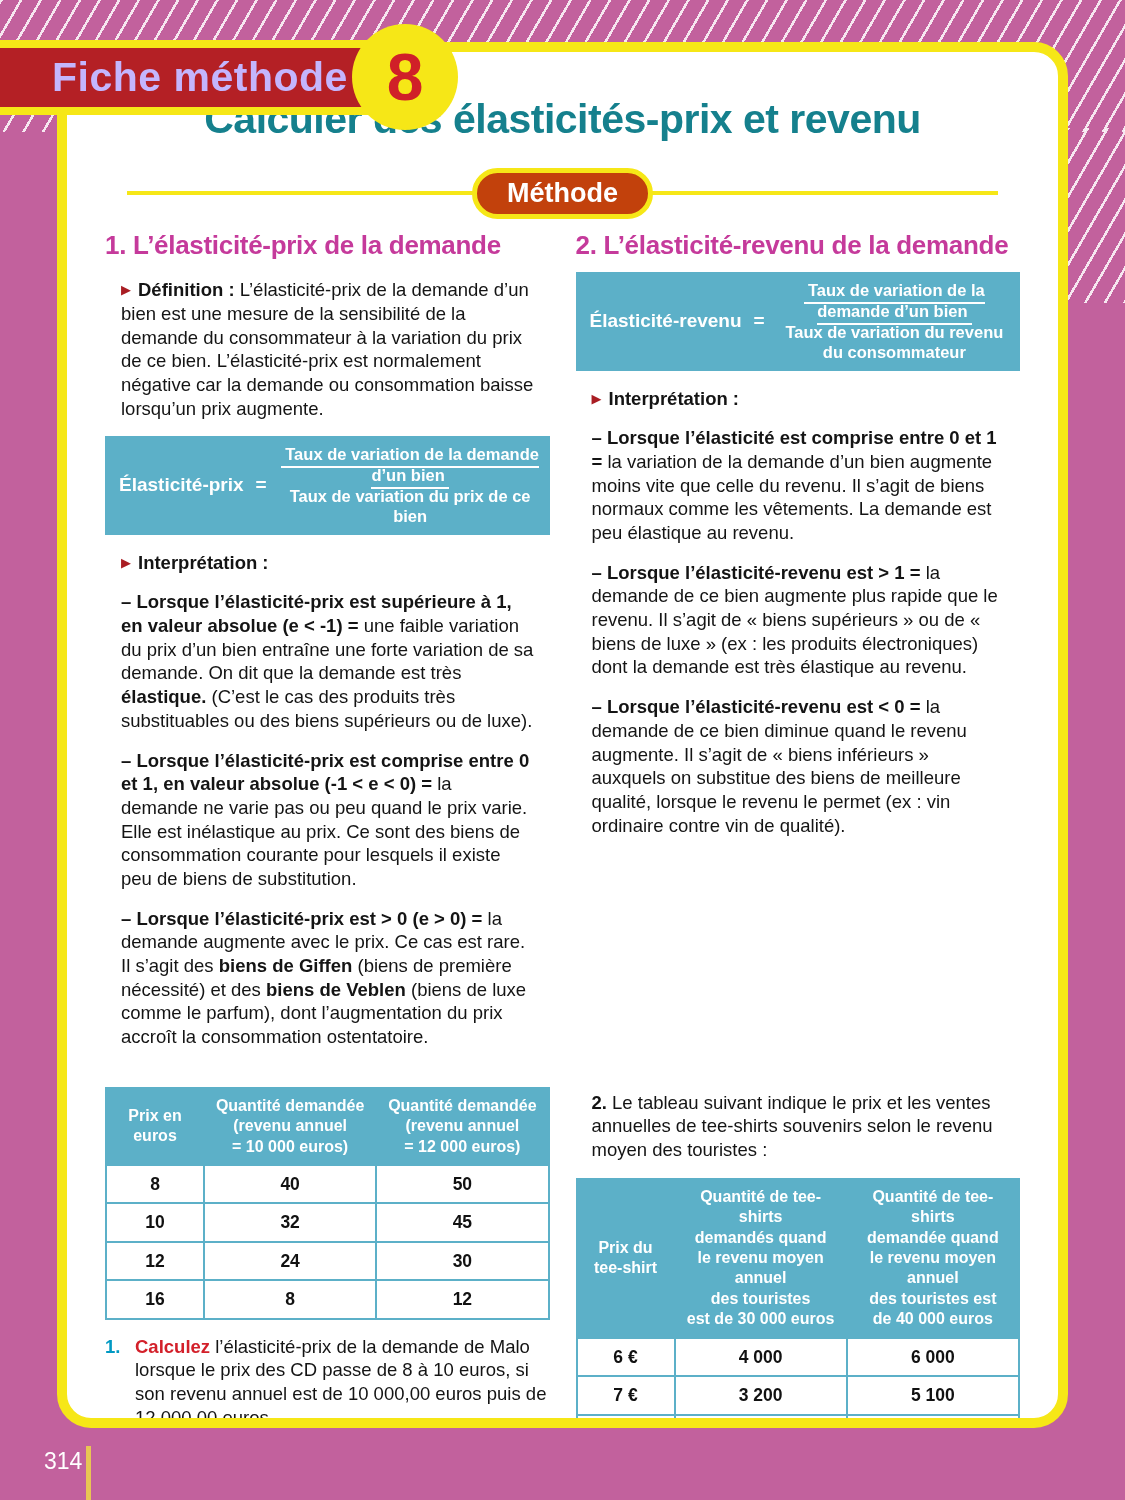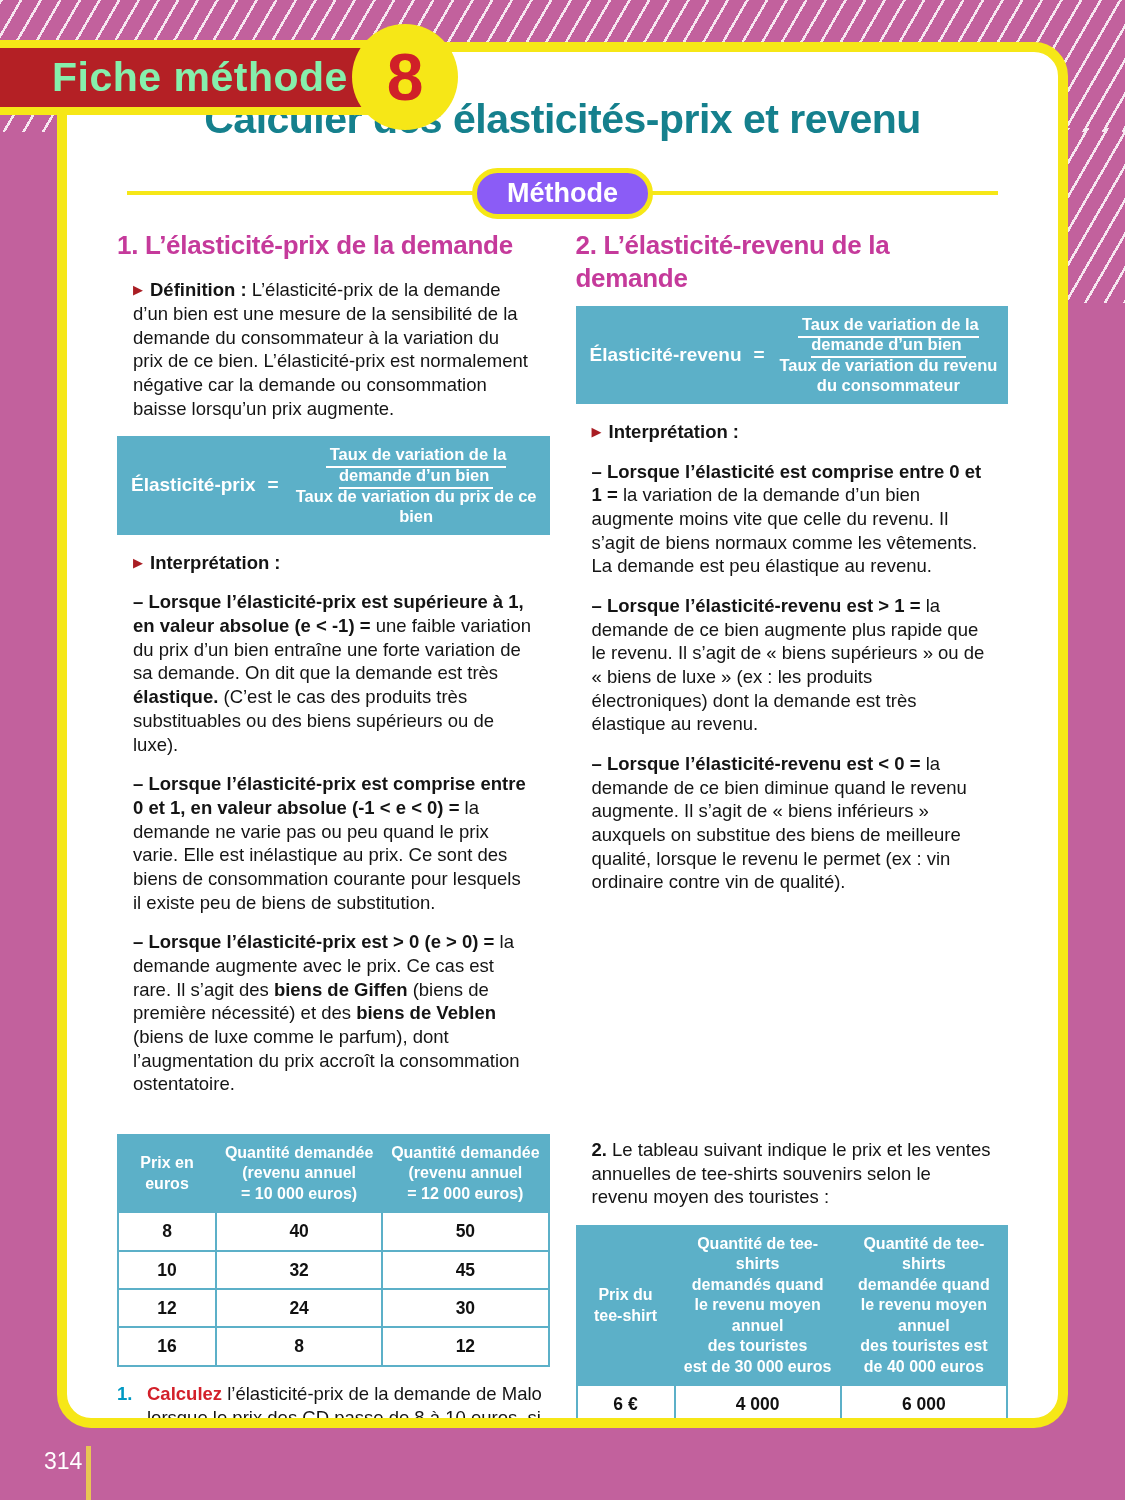--- a/index.html
+++ b/index.html
@@ -23,41 +23,41 @@
     position:absolute;left:57px;top:42px;width:991px;height:1366px;
     background:#ffffff;border:10px solid #f6e717;border-radius:34px;
     overflow:hidden;z-index:2;
   }
   
   .banner{
     position:absolute;left:0;top:40px;width:350px;height:59px;z-index:5;
     background:#b42025;border:8px solid #f6e717;border-left:none;
     border-radius:0 12px 12px 0;
     display:flex;align-items:center;padding-left:52px;
-    color:#86efac;font-weight:bold;font-size:41px;letter-spacing:.5px;
+    color:#c4b5fd;font-weight:bold;font-size:41px;letter-spacing:.5px;
   }
   .fiche-circle{
     position:absolute;left:352px;top:24px;width:106px;height:106px;z-index:6;
     background:#f6e717;border-radius:50%;
     display:flex;align-items:center;justify-content:center;
     color:#d02028;font-weight:bold;font-size:66px;
   }
   .page-title{
     margin:44px 30px 0;text-align:center;
     color:#15808d;font-weight:bold;font-size:41px;letter-spacing:-.5px;
   }
   
   .section-row{position:relative;height:52px;margin:24px 60px 0;display:flex;align-items:center;justify-content:center;}
   .section-row::before{content:'';position:absolute;left:0;right:0;top:50%;margin-top:-2px;height:4px;background:#f6e717;}
   .badge{
-    position:relative;z-index:1;background:#8b5cf6;color:#fff;
+    position:relative;z-index:1;background:#c2410c;color:#fff;
     border:5px solid #f6e717;border-radius:26px;
     padding:5px 30px;font-weight:bold;font-size:27px;
   }
-  .cols{display:grid;grid-template-columns:1fr 1fr;column-gap:26px;padding:0 50px;margin-top:10px;}
+  .cols{display:grid;grid-template-columns:1fr 1fr;column-gap:26px;padding:0 38px;margin-top:10px;}
   h3.sec{margin:0 0 6px;color:#c53a9b;font-weight:bold;font-size:26px;letter-spacing:-.3px;}
   .txt{font-size:18.5px;line-height:1.28;color:#141414;}
   .txt p{margin:16px;}
   .bullet{color:#a91d23;font-size:13px;margin-right:7px;position:relative;top:-2px;}
   .def{margin:4px 0 10px;}
   .interp-label{margin-top:8px;}
   
   .formula{
     background:#5cb0c8;color:#fff;font-weight:bold;
     display:flex;align-items:center;justify-content:flex-start;gap:12px;

